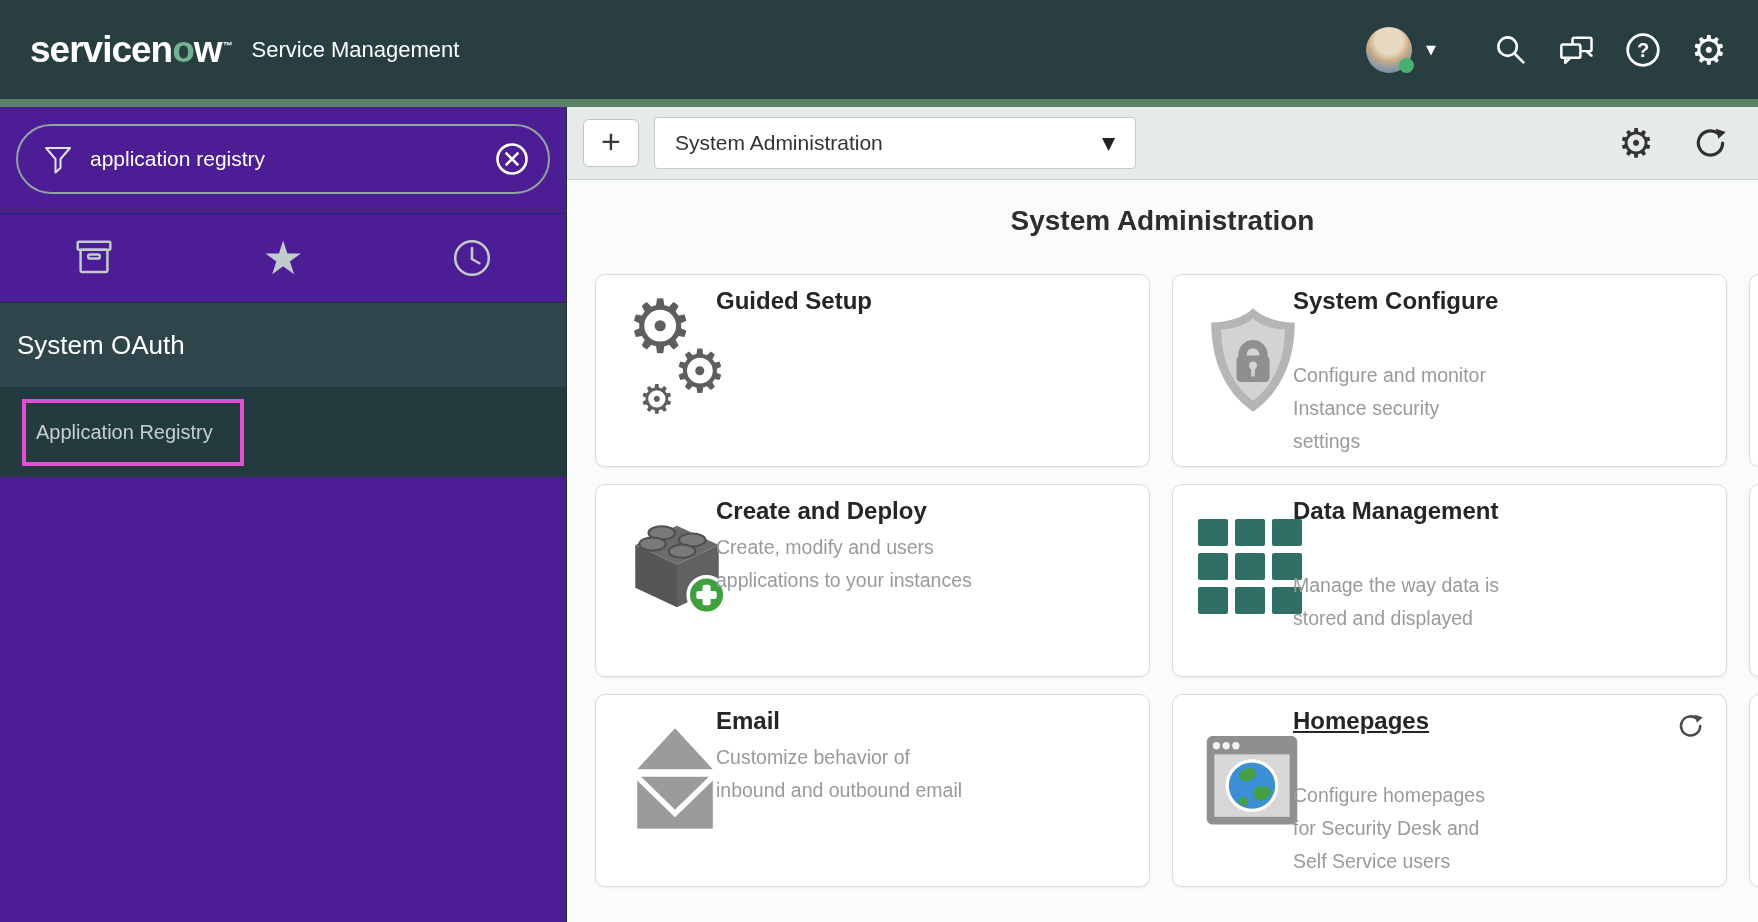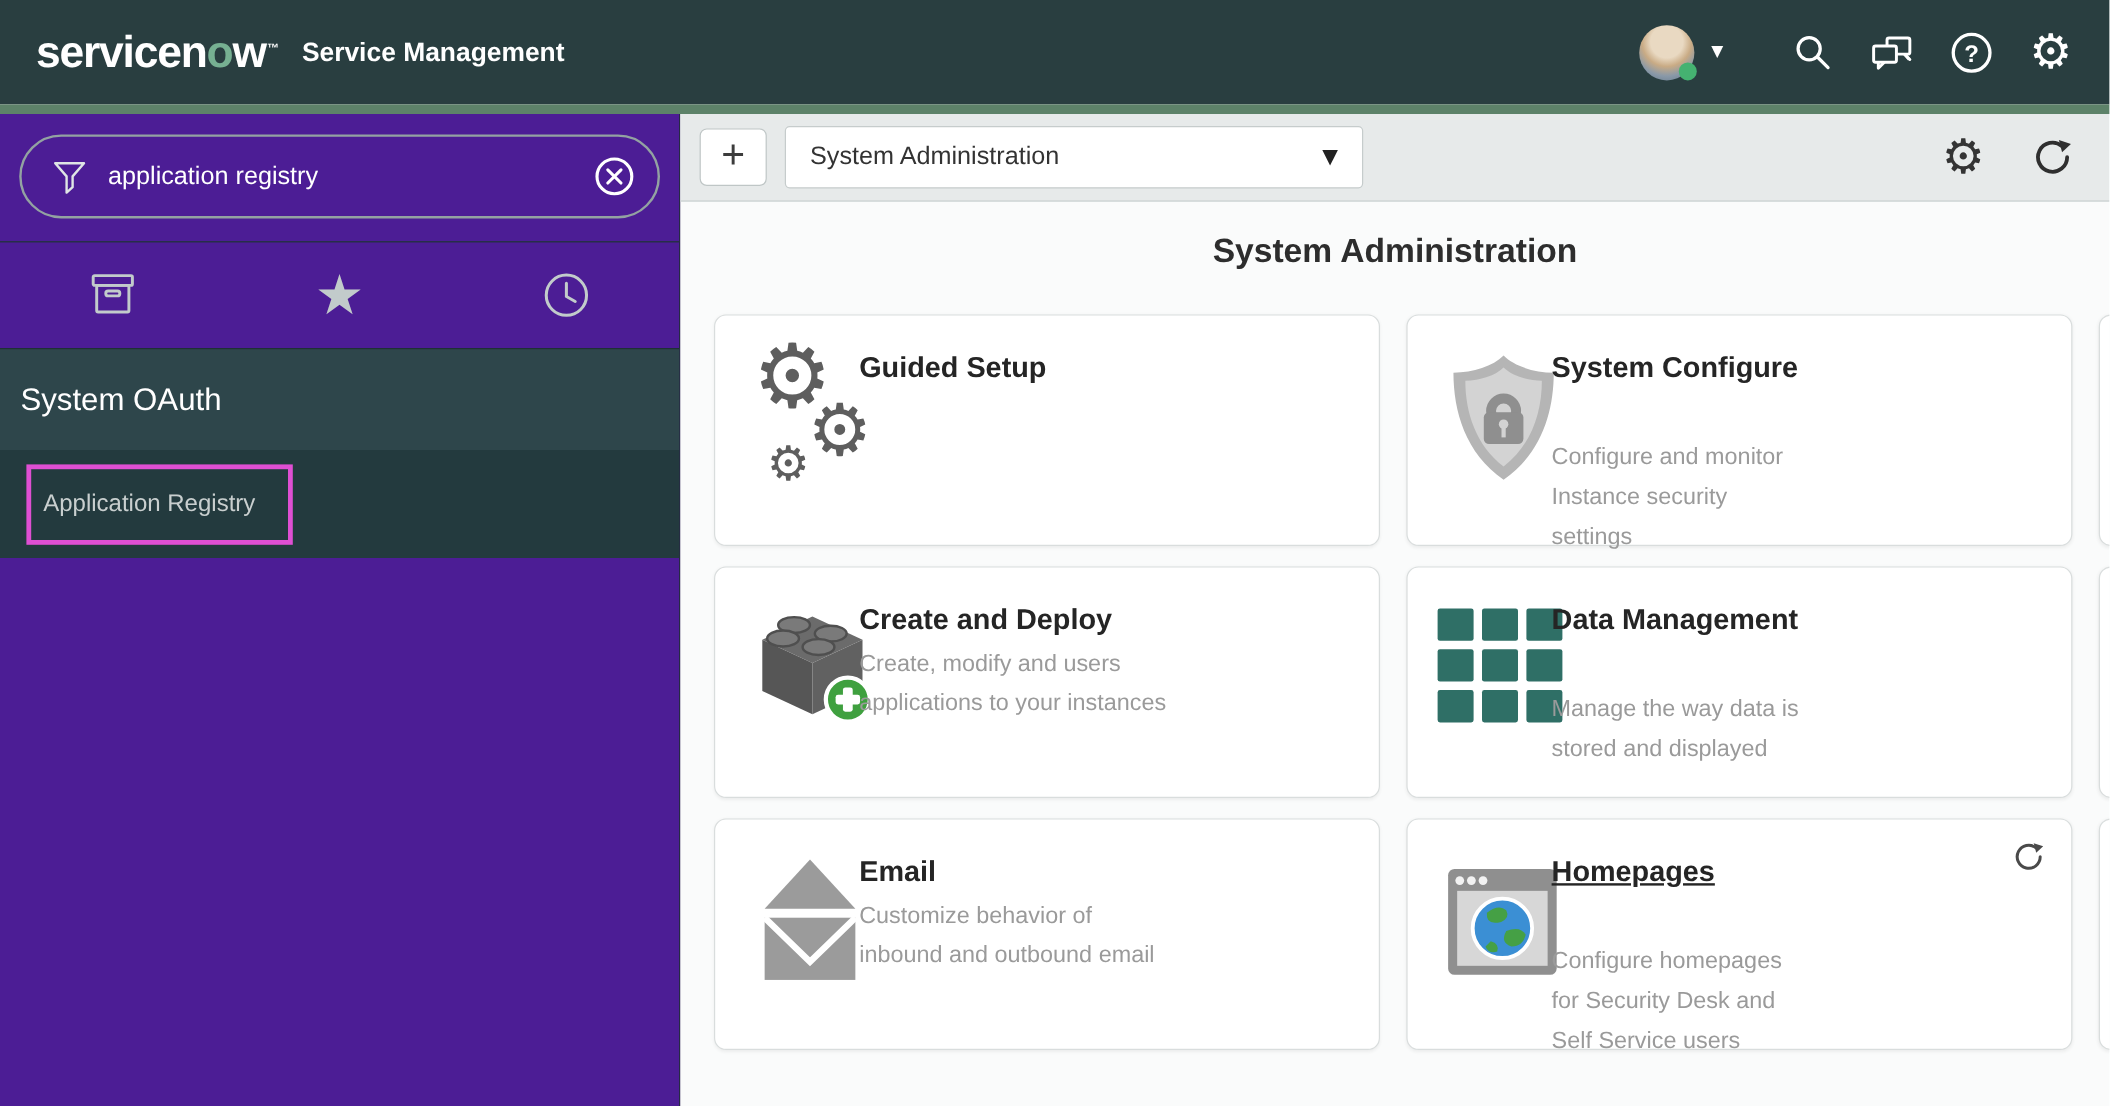--- a/index.html
+++ b/index.html
@@ -1,24 +1,24 @@
 <!DOCTYPE html>
 <html><head>
 <meta charset="utf-8">
 <style>
   * { margin:0; padding:0; box-sizing:border-box; }
   html,body { width:1758px; height:922px; overflow:hidden; background:#fff;
               font-family:"Liberation Sans","DejaVu Sans",sans-serif; }
 
   
-  .header { height:87px; background:#293e40; display:flex; align-items:center; padding:0 26px 0 30px; }
+  .header { height:99px; background:#293e40; display:flex; align-items:center; padding:0 26px 0 30px; }
   .logo { font-weight:700; font-size:37px; color:#fff; letter-spacing:-1px; line-height:1; }
   .logo .logo-o { color:#76b092; }
   .logo .tm { font-size:10px; vertical-align:super; color:#fff; margin-left:1px; }
-  .product { color:#fff; font-size:22px; font-weight:700; margin-left:20px;text-align:center; }
+  .product { color:#fff; font-size:22px; font-weight:400; margin-left:20px;text-align:center; }
   .header-right { margin-left:auto; display:flex; align-items:center; gap:0; }
   .avatar-wrap { position:relative; width:46px; height:46px; margin-right:14px; cursor:pointer; }
   .avatar { width:46px; height:46px; border-radius:50%;
             background:radial-gradient(circle at 50% 30%, #e9d9c2 0 34%, #c9ab85 52%, #8a99a8 72%, #5d7589 100%); }
   .presence-dot { position:absolute; right:-2px; bottom:0; width:15px; height:15px; border-radius:50%; background:#45b271; }
   .hdr-caret { color:#fff; font-size:13px; margin-right:42px; cursor:pointer; font-family:"DejaVu Sans",sans-serif; }
   .hdr-icon { width:66px; height:44px; display:flex; align-items:center; justify-content:center; cursor:pointer; }
   .uni-gear { font-family:"DejaVu Sans",sans-serif; }
 
   
@@ -58,21 +58,21 @@
   .tb-icon { cursor:pointer; display:flex; align-items:center; justify-content:center; color:#333; }
   .tb-gear { font-size:40px; line-height:1; color:#343434; }
 
   .content { flex:1; overflow:hidden; }
   .page-title { margin-top:25px; text-align:center; font-size:28px; font-weight:700; color:#2d2d2d; }
   .grid { margin-top:37px; padding-left:28px; display:grid; grid-template-columns:repeat(3,555px);
           grid-auto-rows:193px; column-gap:22px; row-gap:17px; }
   .card { position:relative; background:#fff; border:1px solid #d9dddd; border-radius:10px;
           box-shadow:0 1px 3px rgba(0,0,0,0.06); cursor:pointer; }
   .card-icon { position:absolute; left:25px; top:26px; width:108px; height:118px; }
-  .card-text { position:absolute; left:120px; top:30px; }
+  .card-text { position:absolute; left:120px; top:12px; }
   .card-title { font-size:24px; font-weight:700; color:#252525; }
   .card-title.linked { text-decoration:underline; }
   .card-desc { margin-top:6px; font-size:19.5px; color:#9a9a9a; line-height:1.68; }
   .col1 .card-desc { max-width:258px; }
   .col2 .card-desc { max-width:212px;margin-top:44px; }
   .card-refresh { position:absolute; top:16px; right:20px; color:#4a4a4a; cursor:pointer; }
   .gear-a { position:absolute; left:6px; top:-12px; font-size:74px; color:#5e5e5e; line-height:1; }
   .gear-b { position:absolute; left:52px; top:40px; font-size:60px; color:#5e5e5e; line-height:1; }
   .gear-c { position:absolute; left:18px; top:78px; font-size:40px; color:#5e5e5e; line-height:1; }
   .grid-icon { display:grid; grid-template-columns:repeat(3,30px); grid-auto-rows:27px; gap:7px; padding-top:8px; }

